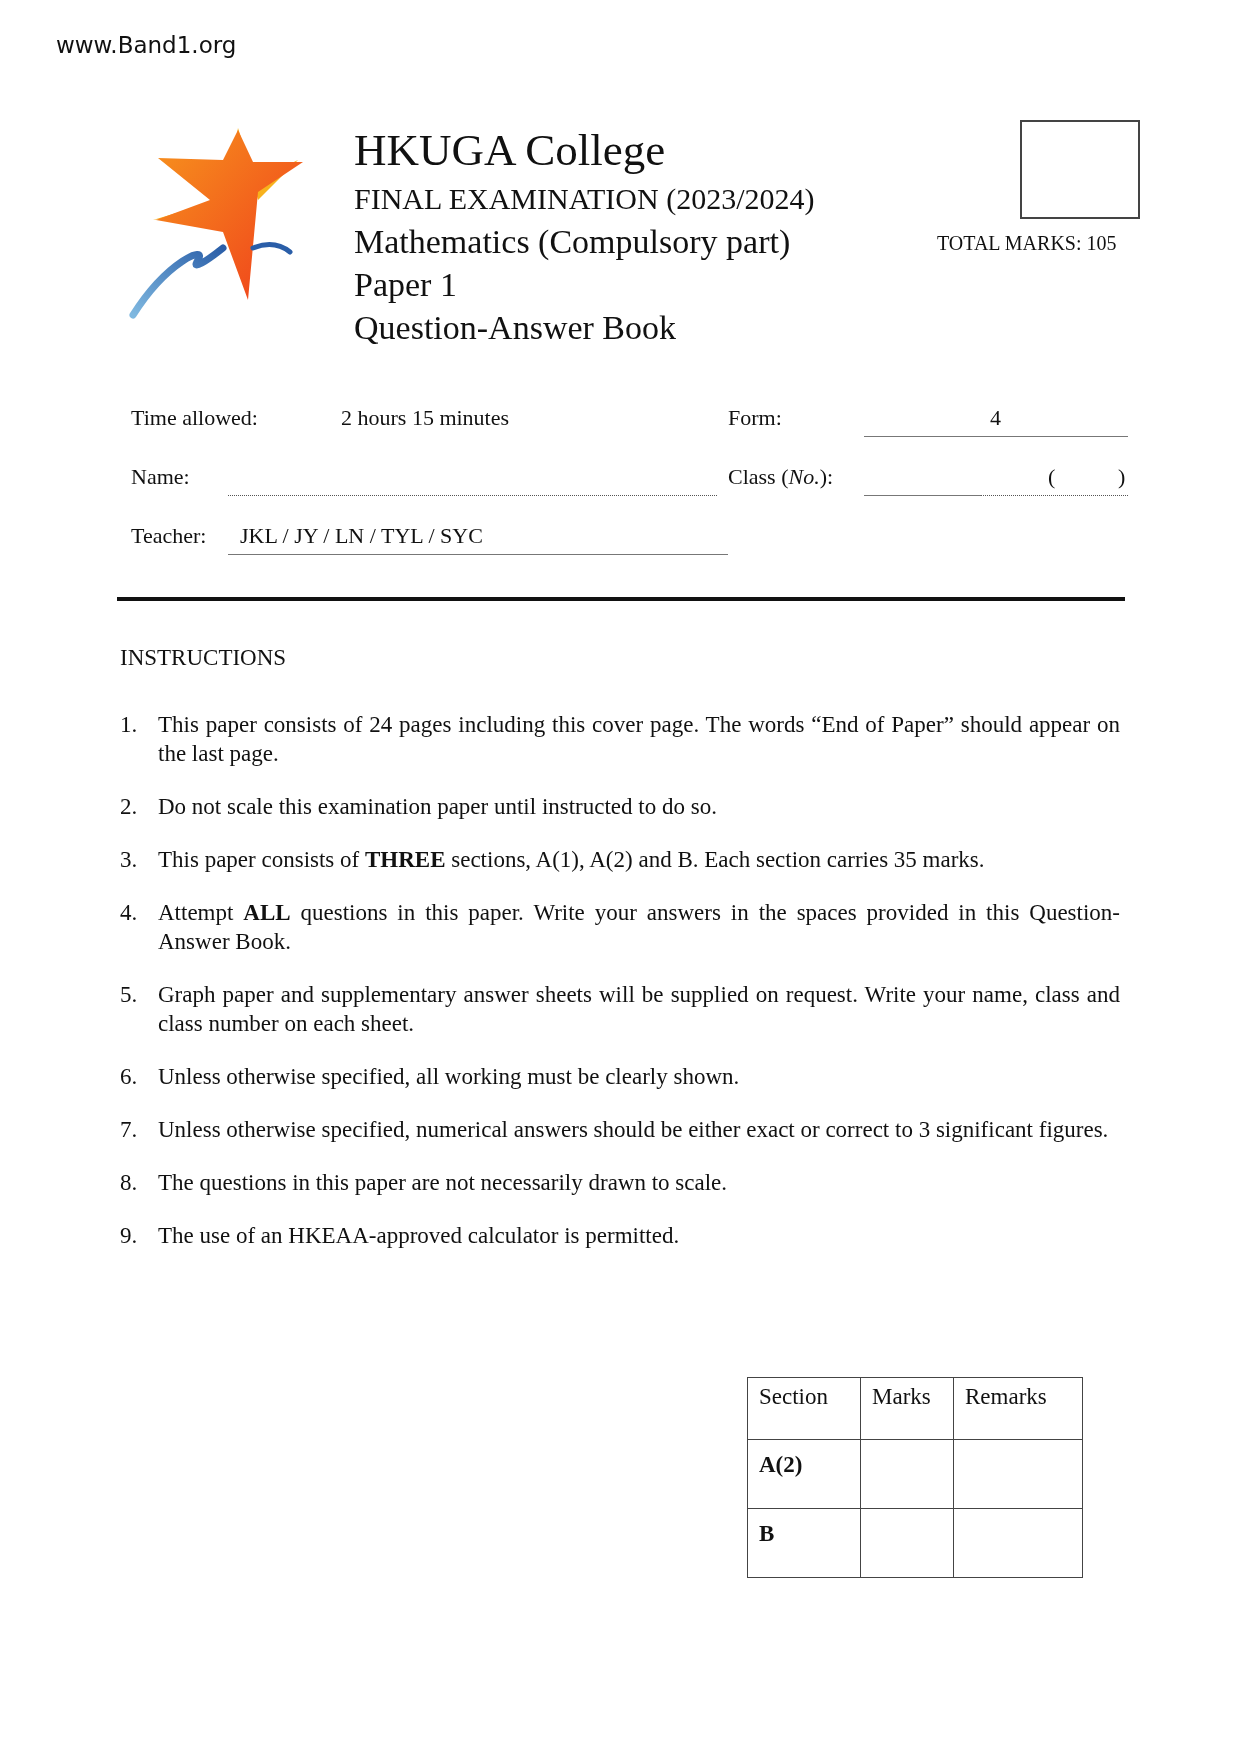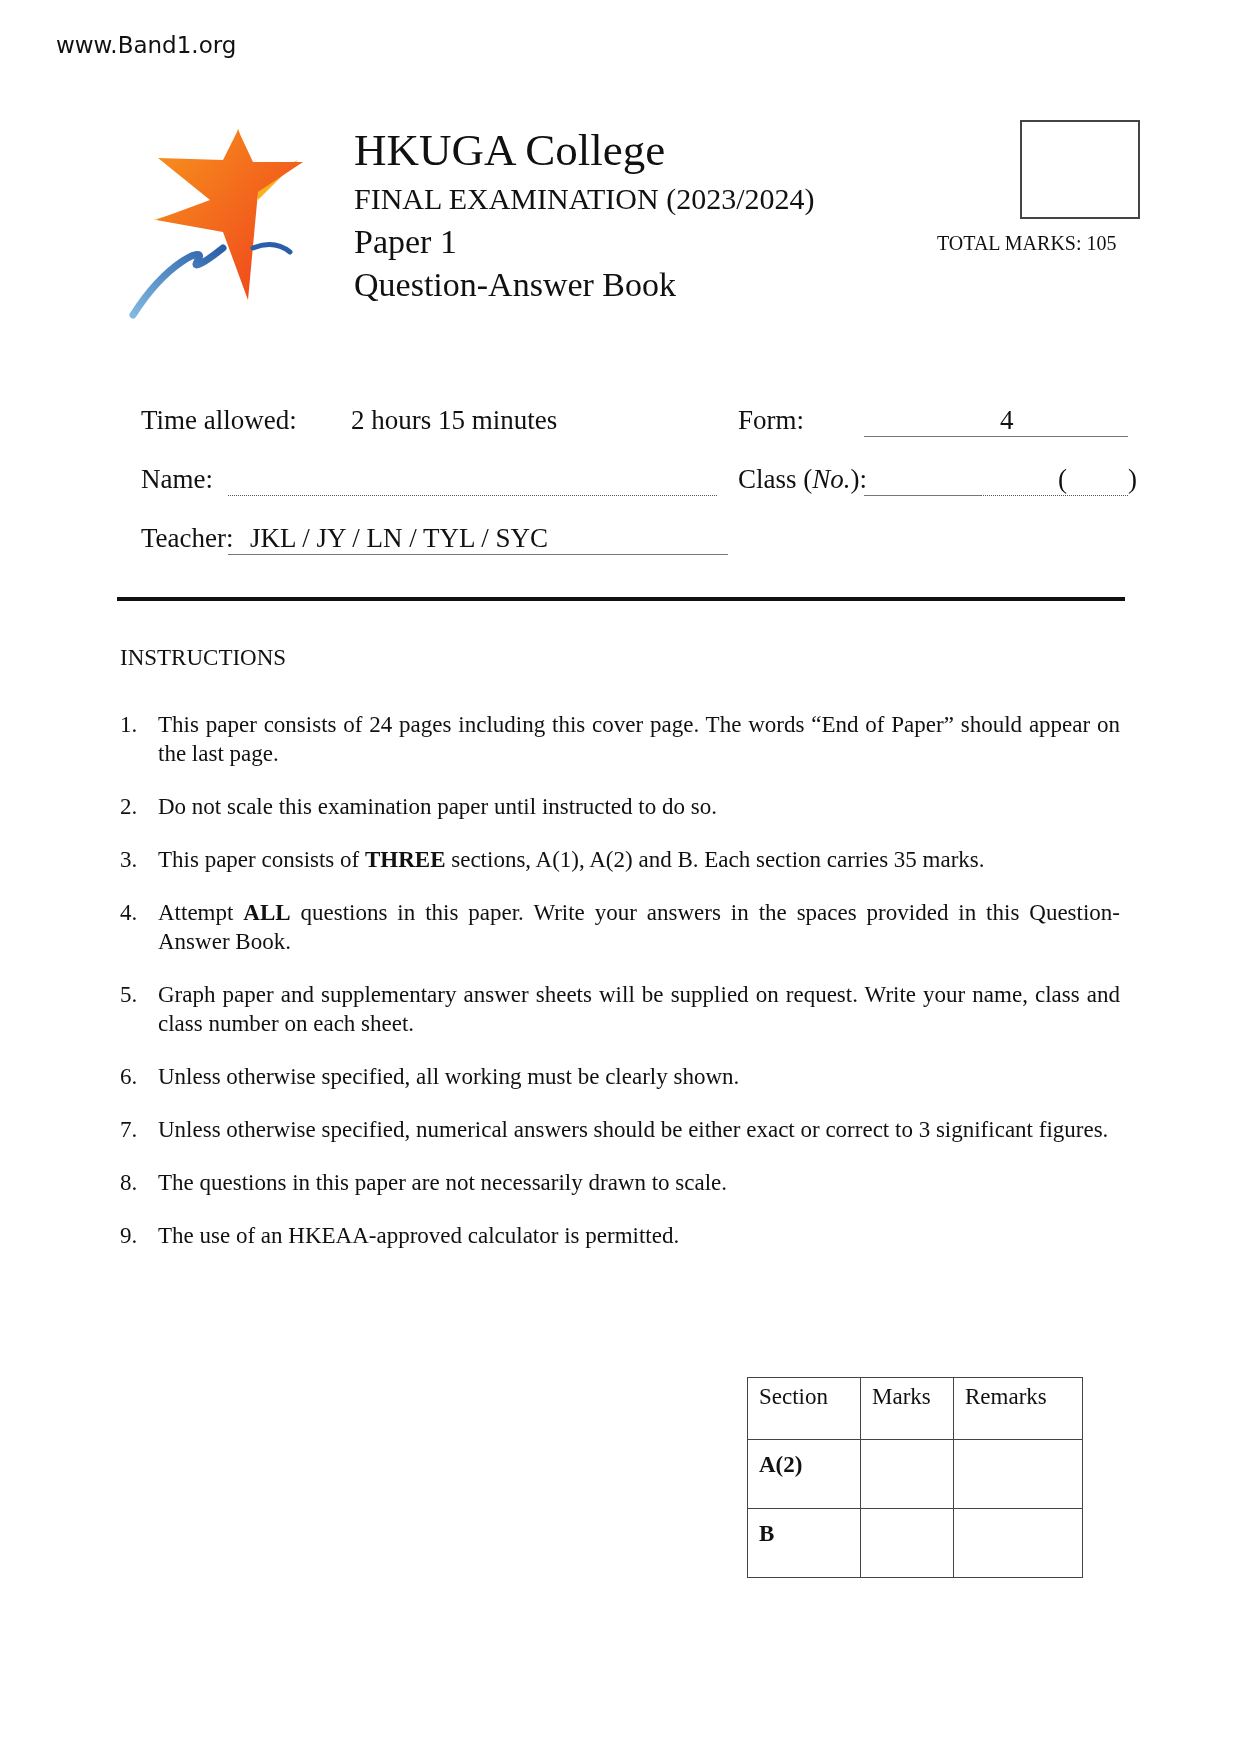--- a/index.html
+++ b/index.html
@@ -5,21 +5,21 @@
   html, body { margin: 0; padding: 0; background: #ffffff; }
   body { width: 1240px; height: 1754px; position: relative; overflow: hidden; color: #111; font-family: "Liberation Serif", serif; }
   .watermark { position: absolute; left: 42px; top: 32px; font-family: "DejaVu Sans", sans-serif; font-size: 23px; color: #111; margin-left: 14px; }
   .logo { position: absolute; left: 128px; top: 120px; width: 180px; height: 210px; }
   .head { position: absolute; left: 354px; top: 123px; }
   .head .school { font-size: 45px; line-height: 54px; }
   .head .line { font-size: 30px; line-height: 43px; }
   .head .line.l2 { font-size: 34px; }
   .score-box { position: absolute; left: 1020px; top: 120px; width: 116px; height: 95px; border: 2px solid #444; }
   .total { position: absolute; left: 937px; top: 232px; font-size: 20px; }
-  .field-label, .field-value { position: absolute; font-size: 27px; margin-left: 10px; }
+  .field-label, .field-value { position: absolute; font-size: 22px; }
   .uline { position: absolute; border-bottom: 1px solid #777; height: 0; }
   .uline.dot { border-bottom: 1px dotted #555; }
   .rule { position: absolute; left: 117px; top: 597px; width: 1008px; height: 4px; background: #111; }
   .instr-title { position: absolute; left: 120px; top: 645px; font-size: 23px; }
   ol.instr { position: absolute; left: 120px; top: 710px; width: 1000px; margin: 0; padding: 0; list-style: none; font-size: 23px; line-height: 29px; }
   ol.instr li { position: relative; padding-left: 38px; text-align: justify; margin-bottom: 24px; }
   ol.instr li .num { position: absolute; left: 0; top: 0; }
   table.marks { position: absolute; left: 747px; top: 1343px; border-collapse: collapse; font-size: 23px; margin-top: 34px; }
   table.marks td, table.marks th { border: 1.5px solid #444; vertical-align: top; text-align: left; font-weight: normal; padding: 6px 11px; }
   table.marks th { height: 49px; }
@@ -49,20 +49,21 @@
   <polygon points="170,40 125,62 130,80" fill="#f7b21d"></polygon>
   <polygon points="25,100 85,82 70,95" fill="#f7b21d"></polygon>
   <polygon points="110,10 125,42 175,42 130,72 120,180 95,112 28,100 82,80 30,38 95,40" fill="url(#sg)"></polygon>
   <path d="M5,195 C40,140 80,125 70,140 C62,152 80,140 95,128" fill="none" stroke="url(#bg)" stroke-width="7" stroke-linecap="round"></path>
   <path d="M125,128 C140,122 152,124 162,132" fill="none" stroke="#2a5ea8" stroke-width="5" stroke-linecap="round"></path>
 </svg>
 
 <div class="head">
   <div class="school">HKUGA College</div>
   <div class="line">FINAL EXAMINATION (2023/2024)</div>
+  <div class="line l2">Mathematics (Compulsory part)</div>
   <div class="line l2">Paper 1</div>
   <div class="line l2">Question-Answer Book</div>
 </div>
 
 <div class="score-box"></div>
 <div class="total">TOTAL MARKS: 105</div>
 
 <div class="field-label" style="left:131px; top:405px;">Time allowed:</div>
 <div class="field-value" style="left:341px; top:405px;">2 hours 15 minutes</div>
 <div class="field-label" style="left:728px; top:405px;">Form:</div>

